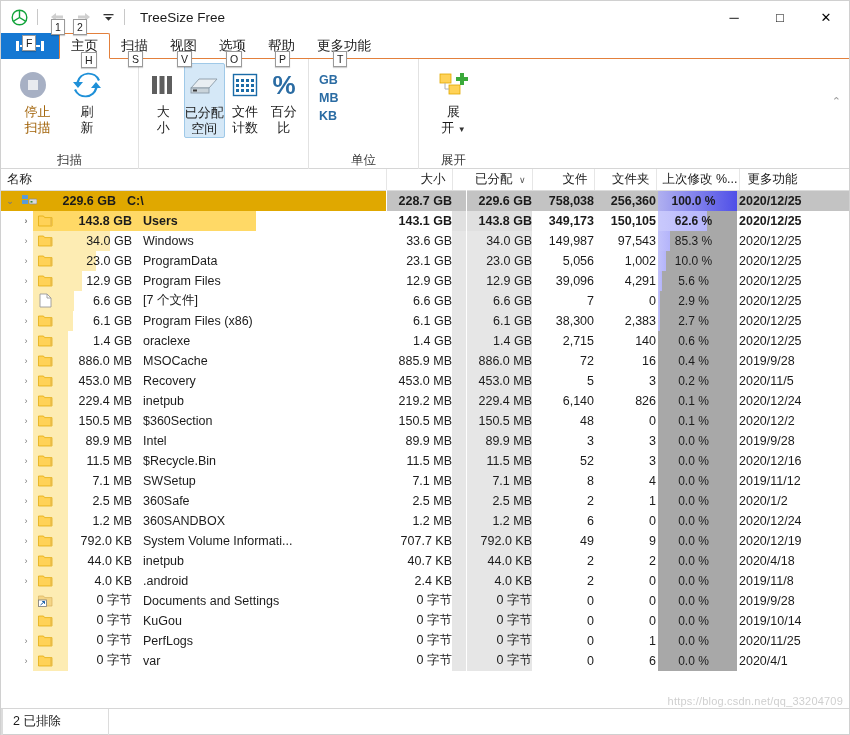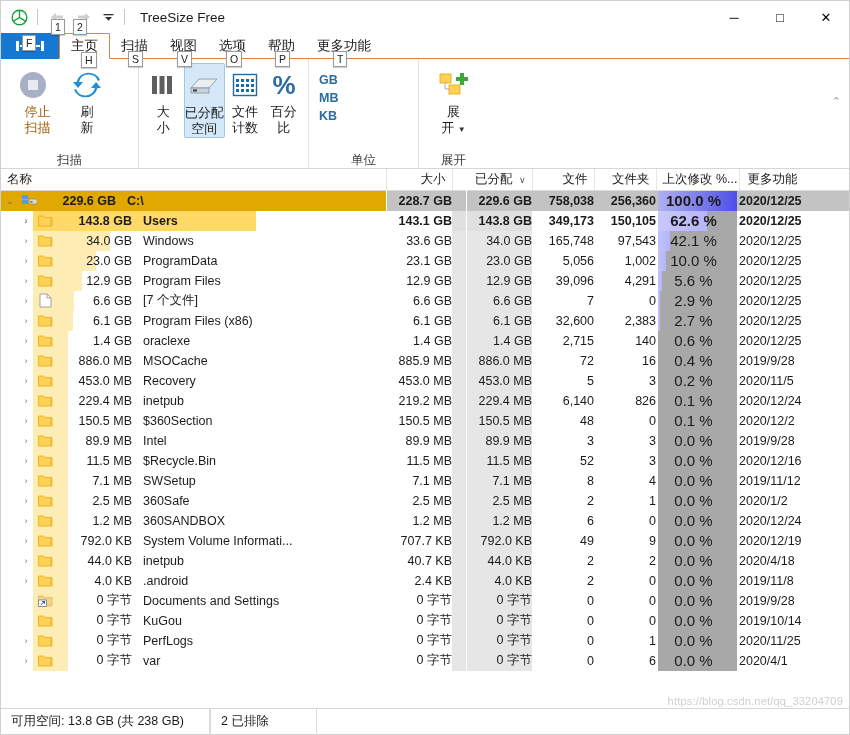--- a/index.html
+++ b/index.html
@@ -304,21 +304,21 @@
     left: 0; top: 0; height: 20px;
     background: linear-gradient(to right, #c3c3fb, #b4b4fa);
   }
   .pcttext {
     position: relative;
     z-index: 2;
     height: 20px;
     line-height: 20px;
     text-align: center;
     padding-right: 8px;
-    font-size: 15px;
+    font-size: 12px;
   }
   tr.row-root .pctcell { background: #a8a8a8; }
   tr.row-root .pctbar { background: linear-gradient(to right, #b0b0f0, #4f4fe8); }
   tr.row-sel .pctbar { background: linear-gradient(to right, #c9c9fc, #b6b6fb); }
 
   
   .vsep {
     position: absolute;
     top: 21px; bottom: 0;
     width: 1px;
@@ -661,26 +661,26 @@
                       <path d="M12.3 3.6 v8.4 h1.7 v-8.4 z" fill="#e8bb45"></path>
                     </svg>
                   </span>
                   <span class="nsize">34.0 GB</span>
                   <span class="nlabel">Windows</span>
                 </div>
               </div>
             </td>
             <td class="num">33.6 GB</td>
             <td class="alloc">34.0 GB</td>
-            <td class="num">165,748</td>
+            <td class="num">149,987</td>
             <td class="num">97,543</td>
             <td>
               <div class="pctcell">
                 <div class="pctbar" style="width:12px;"></div>
-                <div class="pcttext">42.1 %</div>
+                <div class="pcttext">85.3 %</div>
               </div>
             </td>
             <td class="mod">2020/12/25</td>
           </tr>
           <tr>
             <td>
               <div class="namecell">
                 <div class="bar" style="left:32px;width:63px;background:#fdecb3;"></div>
                 <div class="ncontent">
                   <span style="display:inline-block;width:16px;"></span>
@@ -781,21 +781,21 @@
                       <path d="M12.3 3.6 v8.4 h1.7 v-8.4 z" fill="#e8bb45"></path>
                     </svg>
                   </span>
                   <span class="nsize">6.1 GB</span>
                   <span class="nlabel">Program Files (x86)</span>
                 </div>
               </div>
             </td>
             <td class="num">6.1 GB</td>
             <td class="alloc">6.1 GB</td>
-            <td class="num">32,600</td>
+            <td class="num">38,300</td>
             <td class="num">2,383</td>
             <td>
               <div class="pctcell">
                 <div class="pctbar" style="width:2px;"></div>
                 <div class="pcttext">2.7 %</div>
               </div>
             </td>
             <td class="mod">2020/12/25</td>
           </tr>
           <tr>
@@ -1311,20 +1311,19 @@
           </tr>
         </tbody>
     </table>
     <div class="vsep" style="left:385px;"></div>
     <div class="vsep" style="left:465px;"></div>
   </div>
 
   <div class="watermark">https://blog.csdn.net/qq_33204709</div>
 
   <div class="statusbar">
-    <div class="sb-cell" style="width:208px;">可用空间: 13.8 GB  (共 238 GB)</div>
     <div class="sb-div"></div>
     <div class="sb-div"></div>
     <div class="sb-cell" style="width:105px;">2 已排除</div>
     <div class="sb-div"></div>
   </div>
 
 </div>
 
 </body></html>

